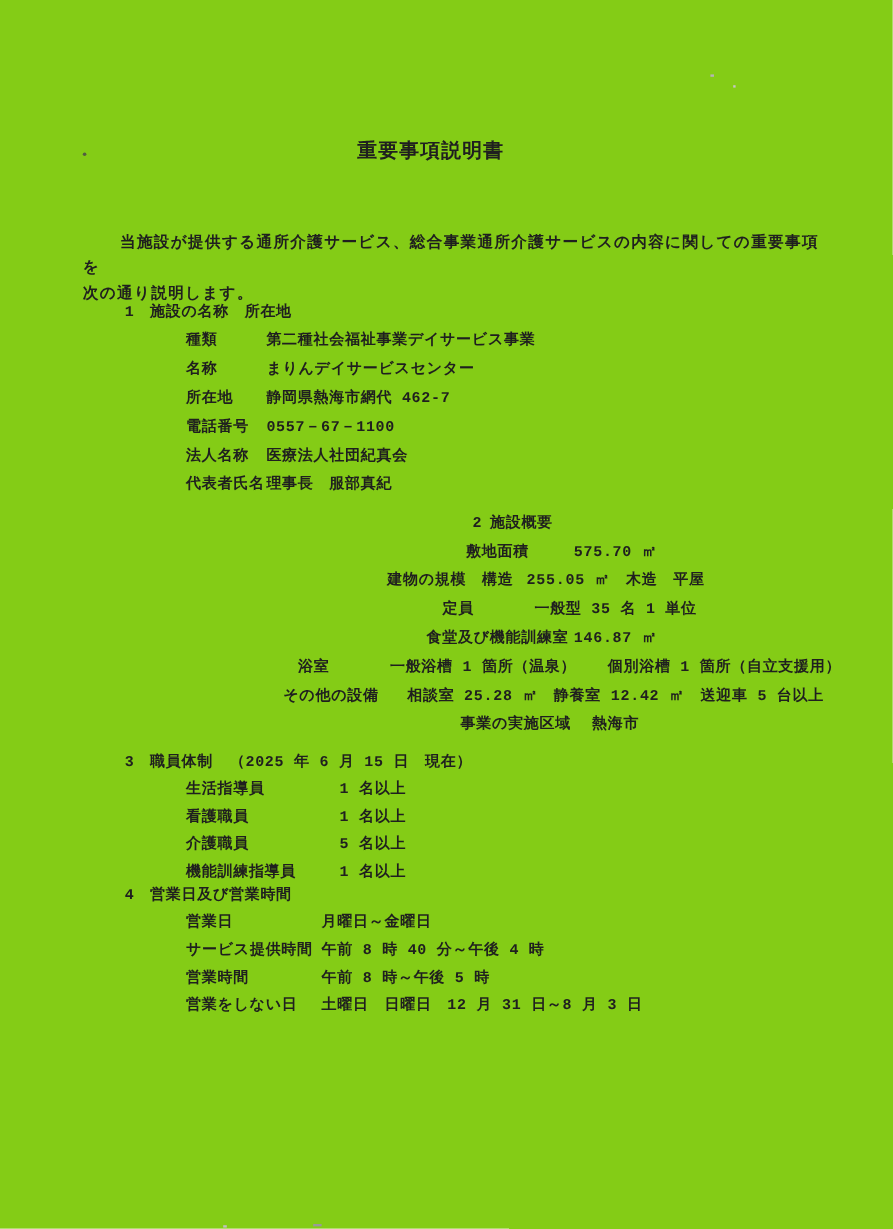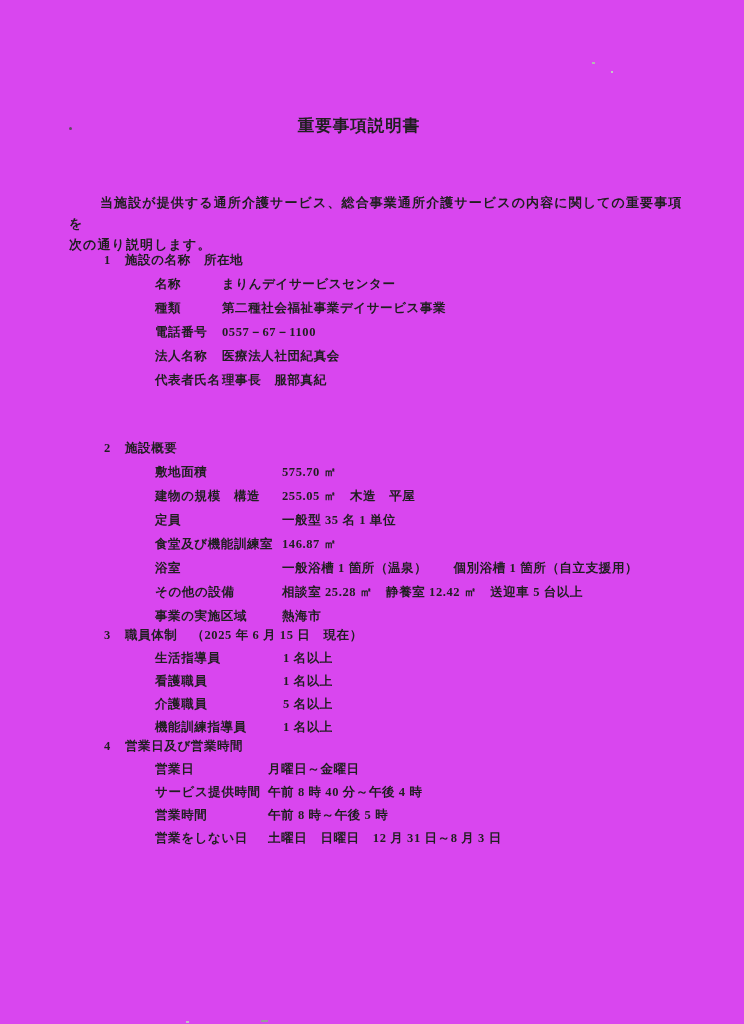--- a/index.html
+++ b/index.html
@@ -2,23 +2,23 @@
 <html lang="ja"><head>
 <meta charset="utf-8">
 <title>重要事項説明書</title>
 <style>
   html, body { margin: 0; padding: 0; background: #ffffff; }
   .paper {
     position: relative;
     width: 744px;
     height: 1024px;
     margin: 0 auto;
-    background: #d946ef;
+    background: #84cc16;
     overflow: hidden;
-    font-family: Liberation Serif, serif;
+    font-family: Liberation Mono, monospace;
     color: #1f1f1f;
     font-weight: 600;
     -webkit-font-smoothing: antialiased;
   }
 
   .title {
     position: absolute;
     top: 115px;
     left: 0;
     width: 718px; 
@@ -35,21 +35,21 @@
     left: 69px;
     right: 50px;
     font-size: 13px;
     line-height: 21px;
     letter-spacing: 1.1px;
   }
   .intro .indent { padding-left: 31px; margin-top: 28px; }
 
   .section { position: absolute; left: 0; right: 0; font-size: 12.5px; letter-spacing: 0.6px; }
   .s0 { top: 248px; line-height: 24px; }
-  .s1 { top: 436px; line-height: 24px; }
+  .s1 { top: 424px; line-height: 24px; text-align: center; }
   .s2 { top: 624px; line-height: 23px; }
   .s3 { top: 735px; line-height: 23px; }
 
   .sec-head { padding-left: 104px; }
   .sec-num  { display: inline-block; width: 21px; }
   .sec-note { margin-left: 14px; }
 
   .row { padding-left: 155px; white-space: nowrap; }
   .label { display: inline-block; vertical-align: top; }
   .s0 .label { width: 67px; }
@@ -79,22 +79,23 @@
 
   <div class="intro">
     <div class="indent">当施設が提供する通所介護サービス、総合事業通所介護サービスの内容に関しての重要事項</div>
     <div>を</div>
     <div>次の通り説明します。</div>
   </div>
 
   <div id="sections">
       <div class="section s0">
         <div class="sec-head"><span class="sec-num">1</span><span class="sec-title">施設の名称　所在地</span></div>
+        <div class="row"><span class="label">種類</span><span class="value">第二種社会福祉事業デイサービス事業</span></div>
         <div class="row"><span class="label">名称</span><span class="value">まりんデイサービスセンター</span></div>
-        <div class="row"><span class="label">種類</span><span class="value">第二種社会福祉事業デイサービス事業</span></div>
+        <div class="row"><span class="label">所在地</span><span class="value">静岡県熱海市網代 462-7</span></div>
         <div class="row"><span class="label">電話番号</span><span class="value">0557－67－1100</span></div>
         <div class="row"><span class="label">法人名称</span><span class="value">医療法人社団紀真会</span></div>
         <div class="row"><span class="label">代表者氏名</span><span class="value">理事長　服部真紀</span></div>
       </div>
       <div class="section s1">
         <div class="sec-head"><span class="sec-num">2</span><span class="sec-title">施設概要</span></div>
         <div class="row"><span class="label">敷地面積</span><span class="value">575.70 ㎡</span></div>
         <div class="row"><span class="label">建物の規模　構造</span><span class="value">255.05 ㎡　木造　平屋</span></div>
         <div class="row"><span class="label">定員</span><span class="value">一般型 35 名 1 単位</span></div>
         <div class="row"><span class="label">食堂及び機能訓練室</span><span class="value">146.87 ㎡</span></div>

